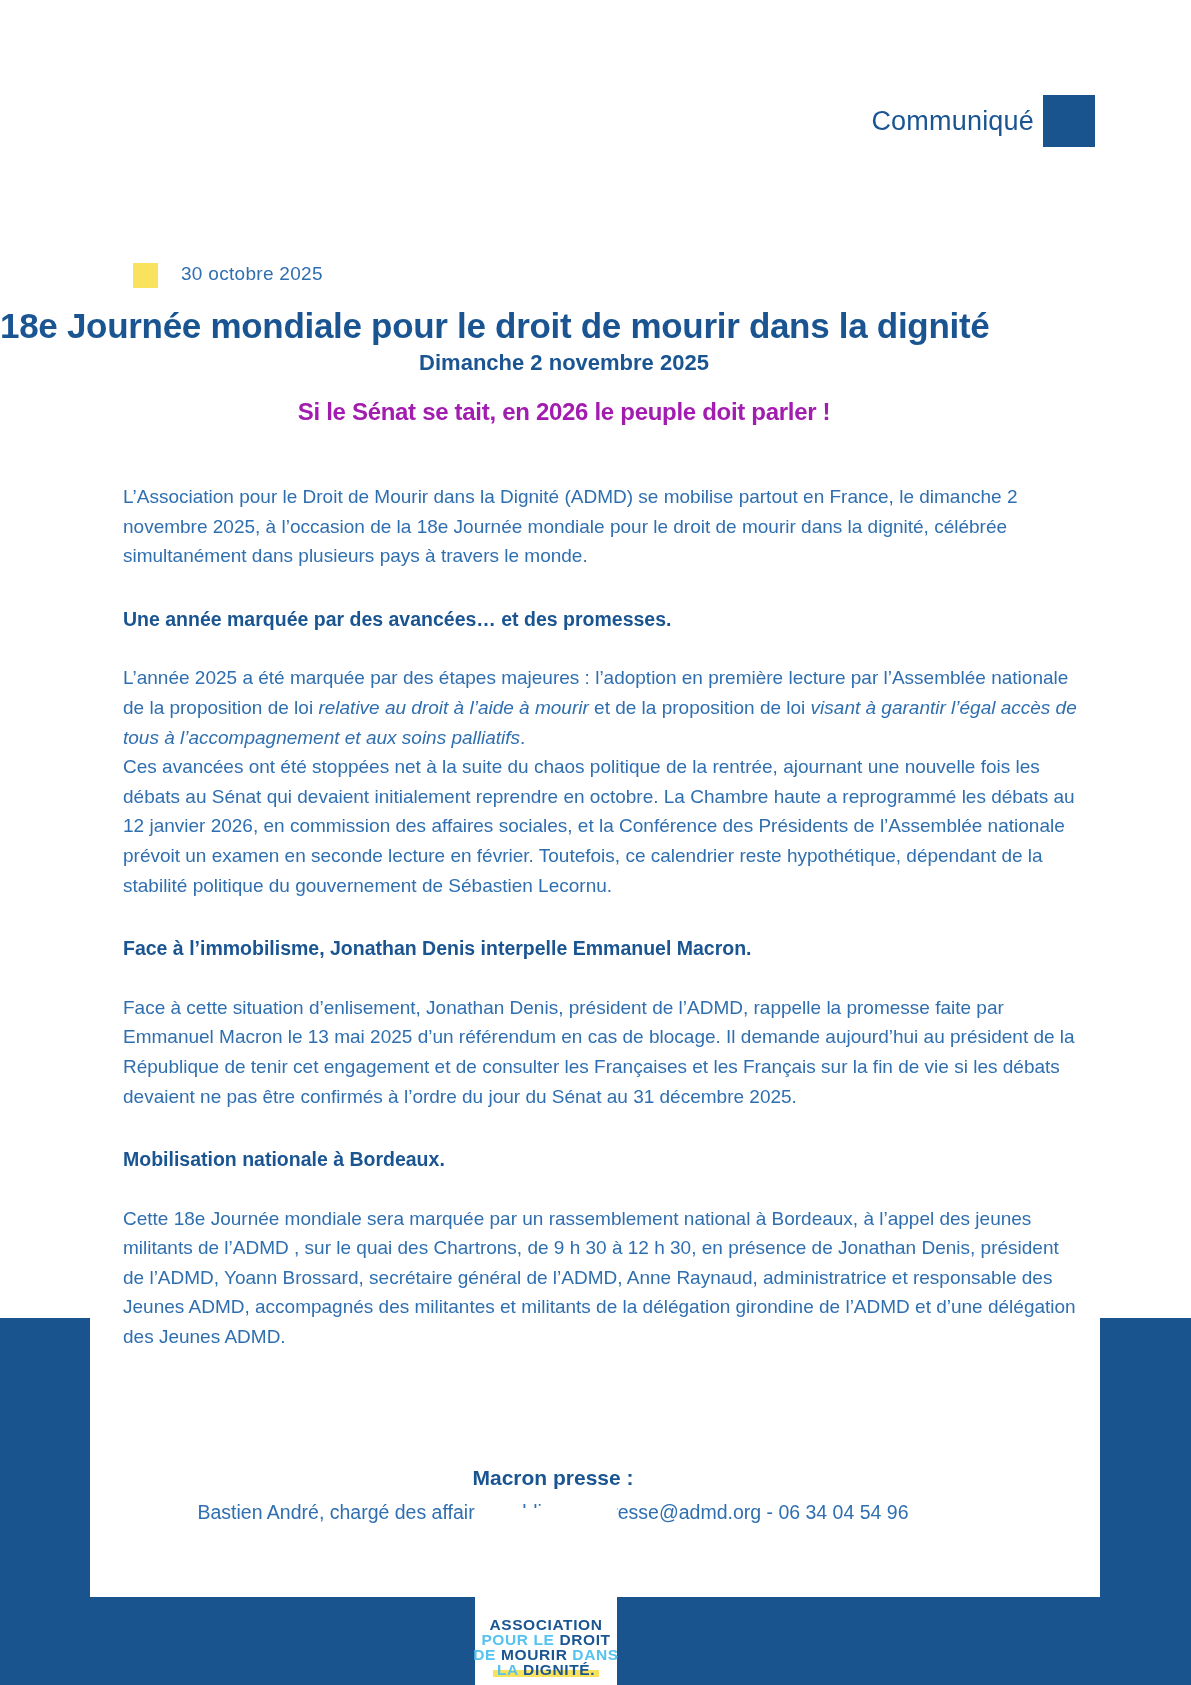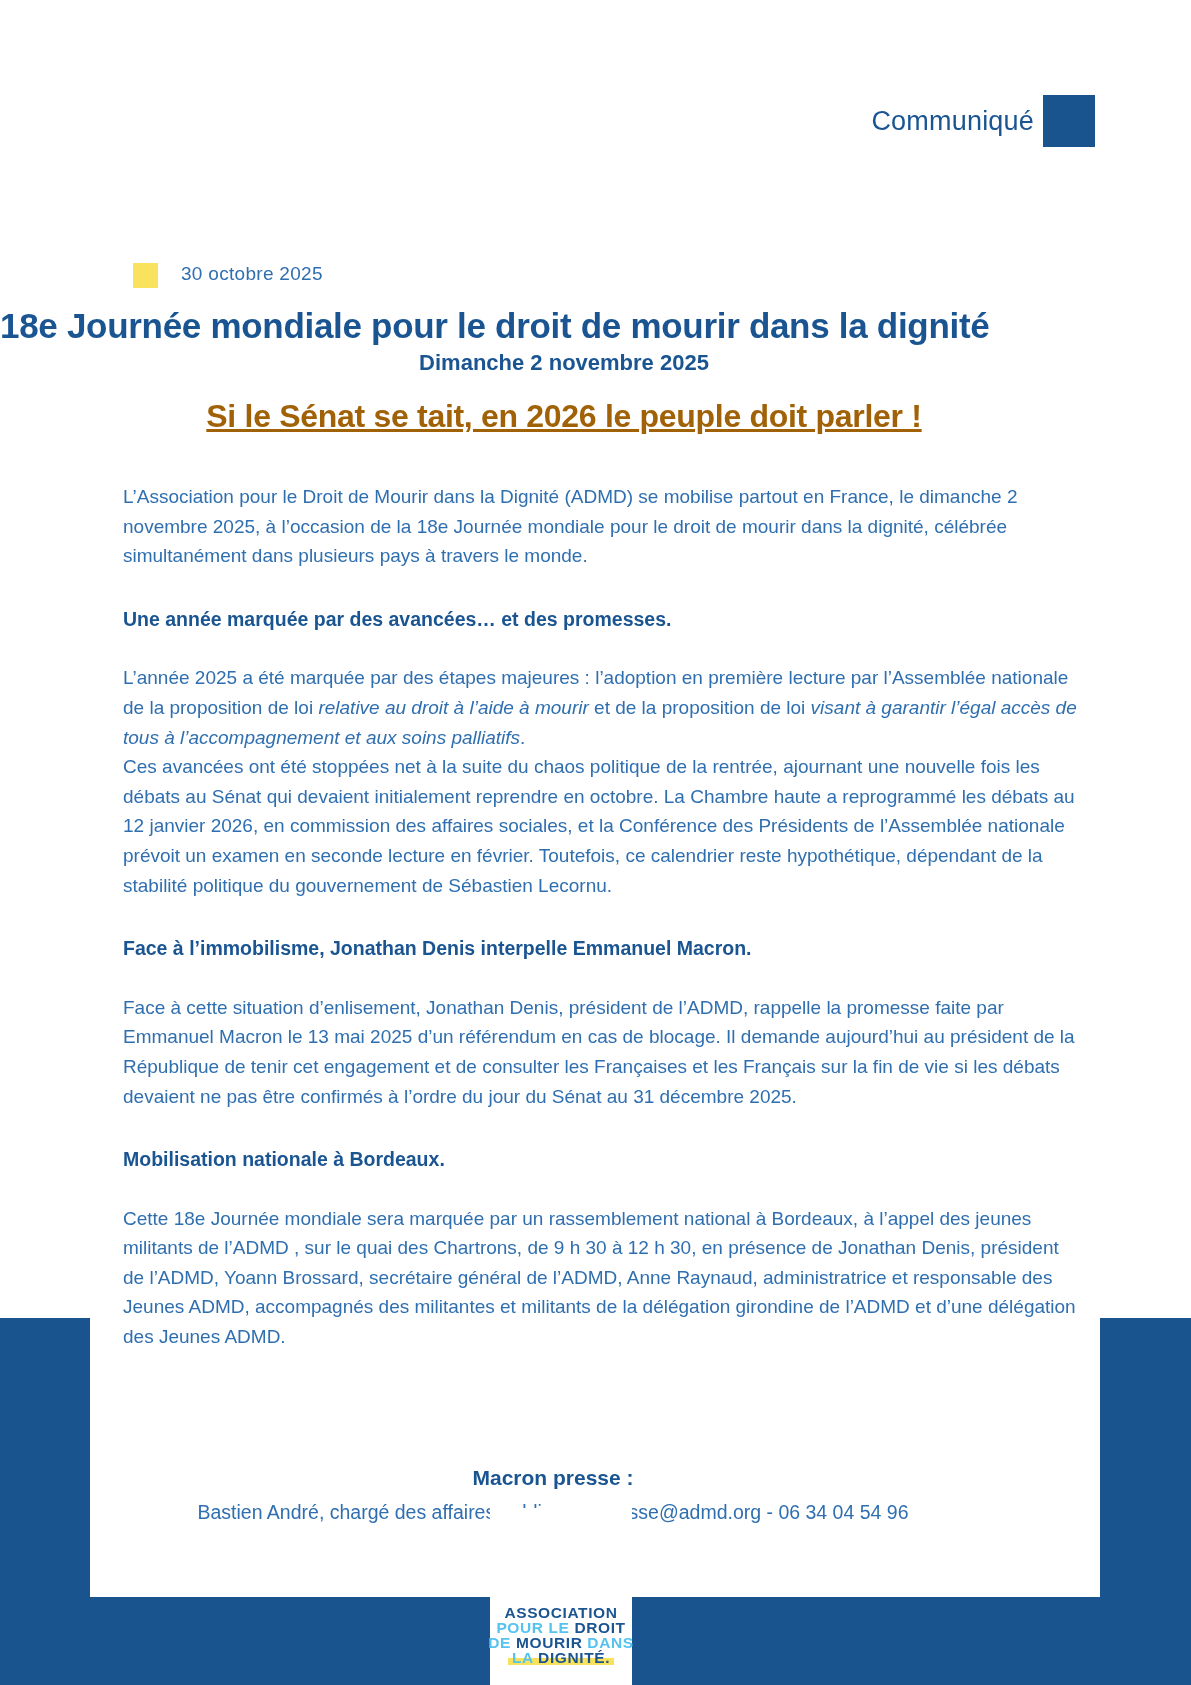--- a/index.html
+++ b/index.html
@@ -32,23 +32,22 @@
     position:absolute;top:306px;left:0;width:1128px;
     text-align:left;color:#1A5592;font-weight:bold;font-size:35px;
     letter-spacing:-0.3px;
   }
   .subtitle{
     position:absolute;top:350px;left:0;width:1128px;
     text-align:center;color:#1A5592;font-weight:bold;font-size:22px;
   }
   .headline{
     position:absolute;top:398px;left:0;width:1128px;
-    text-align:center;color:#a16207;font-weight:bold;font-size:32px;
+    text-align:center;color:#a21caf;font-weight:bold;font-size:24px;
     letter-spacing:-0.3px;
-    text-decoration:underline;
   }
   
   .doc-body{
     position:absolute;top:482px;left:123px;width:957px;
     color:#2F6FB0;font-size:19px;line-height:29.6px;
   }
   .doc-body p{margin:0;}
   .doc-body h3{
     margin:34px 0 29px 0;
     color:#1A5592;font-size:19.5px;line-height:29.6px;font-weight:bold;
@@ -58,24 +57,24 @@
   .contact{
     position:absolute;top:1466px;left:0;width:1106px;text-align:center;
   }
   .contact-heading{color:#1A5592;font-weight:bold;font-size:21px;margin:0;}
   .contact-line{color:#2F6FB0;font-size:19.5px;margin:11px 0 0 0;}
   
   .rail-left{position:absolute;left:0;top:1318px;width:90px;height:367px;background:#19548F;}
   .rail-right{position:absolute;left:1100px;top:1318px;width:91px;height:367px;background:#19548F;}
   .footer-band{position:absolute;left:0;top:1597px;width:1191px;height:88px;background:#19548F;}
   .logo-box{
-    position:absolute;left:490px;top:1508px;width:142px;height:177px;
+    position:absolute;left:475px;top:1508px;width:142px;height:177px;
     background:#ffffff;
     display:flex;flex-direction:column;justify-content:flex-end;align-items:center;
-    padding-bottom:20px;box-sizing:border-box;
+    padding-bottom:8px;box-sizing:border-box;
   }
   .logo-line{
     font-weight:bold;font-size:15.5px;line-height:15px;letter-spacing:0.6px;
     white-space:nowrap;
   }
   .lg-dark{color:#1A5592;}
   .lg-cyan{color:#56C2EE;}
   .logo-line-last{
     background:linear-gradient(to top,#F9E25B 48%,transparent 48%);
     padding:0 4px;

